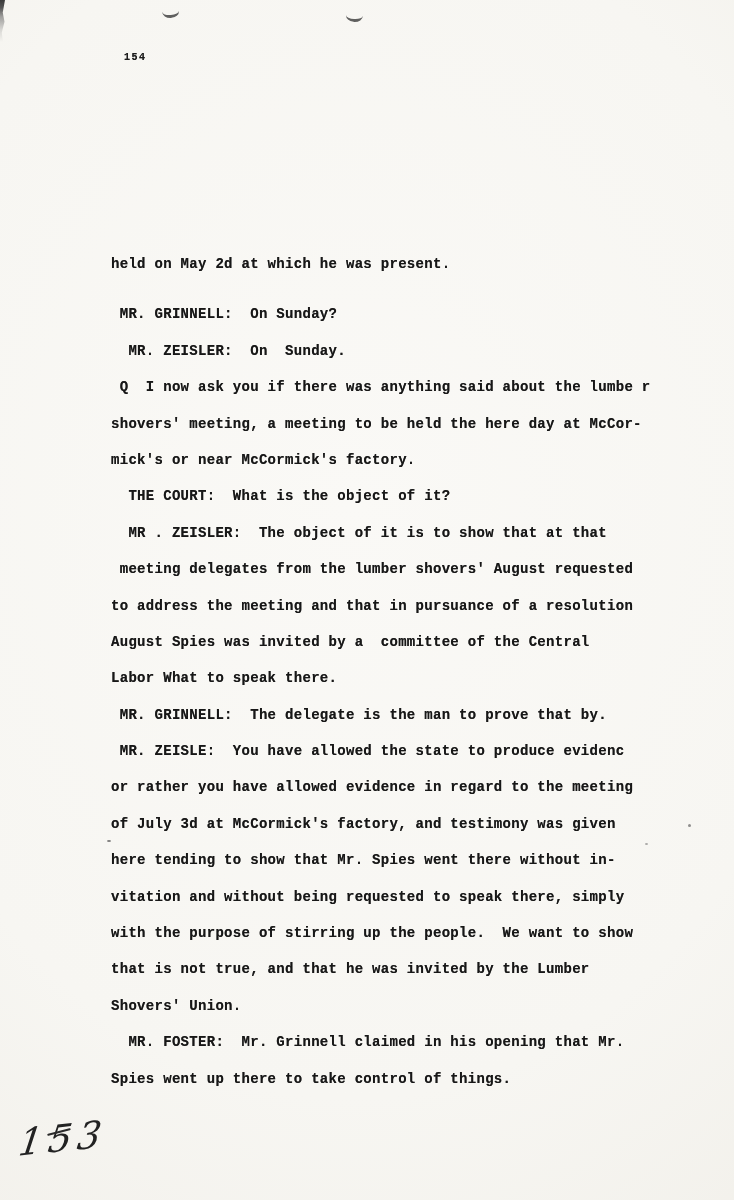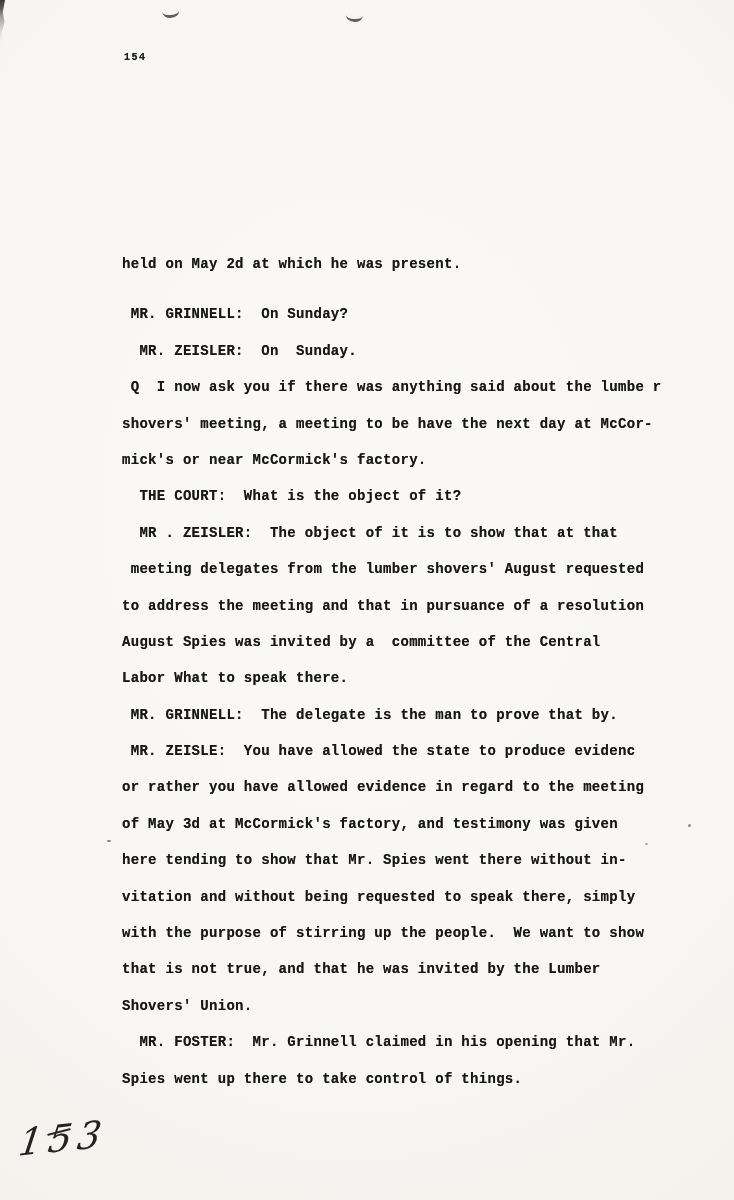--- a/index.html
+++ b/index.html
@@ -53,21 +53,21 @@
     top: 52px;
     font-size: 10px;
     font-weight: 700;
     letter-spacing: 1.5px;
     color: #1c1c1c;
     text-shadow: 0 0 0.4px rgba(20,20,20,.7);
   }
 
   .transcript {
     position: absolute;
-    left: 122px;
+    left: 111px;
     top: 246px;
     width: 600px;
   }
   .line {
     height: 36.4px;
     line-height: 36.4px;
     font-size: 14px;
     font-weight: 700;
     letter-spacing: 0.3px;
     white-space: pre;
@@ -110,32 +110,32 @@
 <div class="speck speck-2"></div>
 <div class="speck speck-3"></div>
 
 <div class="page-number">154</div>
 
 <div class="transcript">
   <div class="line">held on May 2d at which he was present.</div>
   <div class="line gap-before"> MR. GRINNELL:  On Sunday?</div>
   <div class="line">  MR. ZEISLER:  On  Sunday.</div>
   <div class="line"> Q  I now ask you if there was anything said about the lumbe r</div>
-  <div class="line">shovers' meeting, a meeting to be have the next day at McCor-</div>
+  <div class="line">shovers' meeting, a meeting to be held the here day at McCor-</div>
   <div class="line">mick's or near McCormick's factory.</div>
   <div class="line">  THE COURT:  What is the object of it?</div>
   <div class="line">  MR . ZEISLER:  The object of it is to show that at that</div>
   <div class="line"> meeting delegates from the lumber shovers' August requested</div>
   <div class="line">to address the meeting and that in pursuance of a resolution</div>
   <div class="line">August Spies was invited by a  committee of the Central</div>
   <div class="line">Labor What to speak there.</div>
   <div class="line"> MR. GRINNELL:  The delegate is the man to prove that by.</div>
   <div class="line"> MR. ZEISLE:  You have allowed the state to produce evidenc</div>
   <div class="line">or rather you have allowed evidence in regard to the meeting</div>
-  <div class="line">of May 3d at McCormick's factory, and testimony was given</div>
+  <div class="line">of July 3d at McCormick's factory, and testimony was given</div>
   <div class="line">here tending to show that Mr. Spies went there without in-</div>
   <div class="line">vitation and without being requested to speak there, simply</div>
   <div class="line">with the purpose of stirring up the people.  We want to show</div>
   <div class="line">that is not true, and that he was invited by the Lumber</div>
   <div class="line">Shovers' Union.</div>
   <div class="line">  MR. FOSTER:  Mr. Grinnell claimed in his opening that Mr.</div>
   <div class="line">Spies went up there to take control of things.</div>
 </div>
 
 <div class="handwritten">153</div>

